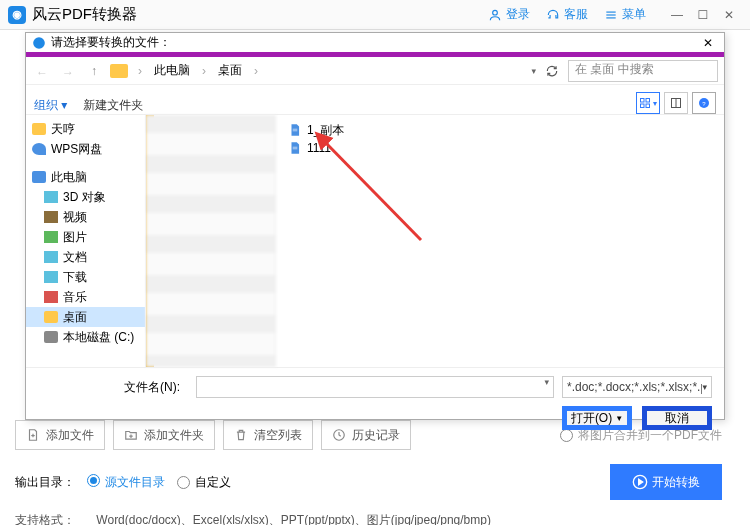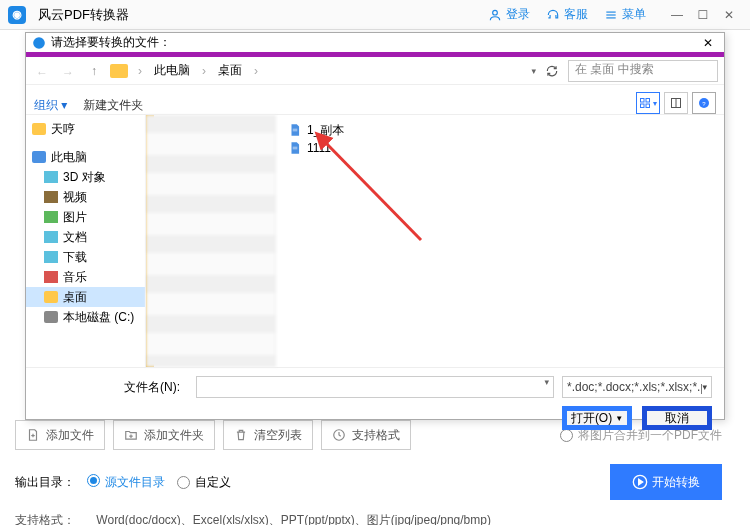--- a/index.html
+++ b/index.html
@@ -1,19 +1,19 @@
 <!DOCTYPE html>
 <html><head>
 <meta charset="utf-8">
 <style>
 *{box-sizing:border-box;margin:0;padding:0;font-family:"Microsoft YaHei",Arial,sans-serif;font-size:12px}
 body{width:750px;height:525px;background:#fff;position:relative;overflow:hidden}
 .titlebar{height:30px;background:#fafafa;border-bottom:1px solid #e0e0e0;display:flex;align-items:center;padding:0 8px}
 .logo{width:18px;height:18px;background:#1e88e5;border-radius:4px;display:flex;align-items:center;justify-content:center;color:#fff;font-weight:bold;font-size:11px}
-.appname{margin-left:12px;font-size:13px}
+.appname{margin-left:6px;font-size:15px}
 .tb-spacer{flex:1}
 .tb-link{display:flex;align-items:center;gap:4px;margin:0 8px;color:#1e88e5;cursor:pointer}
 .tb-link .ic{width:14px;height:14px}
 .winbtns{display:flex;margin-left:10px}
 .winbtn{width:26px;height:26px;display:flex;align-items:center;justify-content:center;color:#666;cursor:pointer}
 .bottom{position:absolute;left:15px;right:28px;bottom:0;height:105px}
 .act-row{display:flex;gap:8px;align-items:center}
 .act-btn{border:1px solid #ccc;height:30px;padding:0 10px;display:flex;align-items:center;gap:6px;background:#fff;cursor:pointer;color:#555}
 .act-btn .ic{width:14px;height:14px;color:#888}
 .trunc{margin-left:auto;color:#999;display:flex;align-items:center;gap:5px}
@@ -135,21 +135,21 @@
       <svg class="ic" viewBox="0 0 24 24" fill="none" stroke="currentColor" stroke-width="2">
           <path d="M5 7h14M9 7V4h6v3M7 7l1 13h8l1-13"></path>
         </svg>
       <span>清空列表</span>
     </div>
     <div class="act-btn">
       <svg class="ic" viewBox="0 0 24 24" fill="none" stroke="currentColor" stroke-width="2">
           <circle cx="12" cy="12" r="9"></circle>
           <path d="M12 7v5l3 2"></path>
         </svg>
-      <span>支持格式</span>
+      <span>历史记录</span>
     </div>
     <div class="trunc">
       <span class="radio"></span>
       <span>将图片合并到一个PDF文件</span>
     </div>
   </div>
   <div class="out-row">
     <span>输出目录：</span>
     <label style="display:flex;align-items:flex-start;gap:5px;color:#1e88e5">
       <span class="radio on"></span>
@@ -229,20 +229,24 @@
             <text x="12" y="17" text-anchor="middle" fill="#fff" font-size="14">?</text>
           </svg>
       </div>
     </div>
   </div>
   <div class="body">
     <div class="tree" id="tree">
         <div class="tnode">
           <span class="tic folder"></span>
           <span>天哼</span>
+        </div>
+        <div class="tnode">
+          <span class="tic cloud"></span>
+          <span>WPS网盘</span>
         </div>
         <div style="height: 8px;"></div>
         <div class="tnode">
           <span class="tic pc"></span>
           <span>此电脑</span>
         </div>
         <div class="tnode ind">
           <span class="tic cube"></span>
           <span>3D 对象</span>
         </div>

